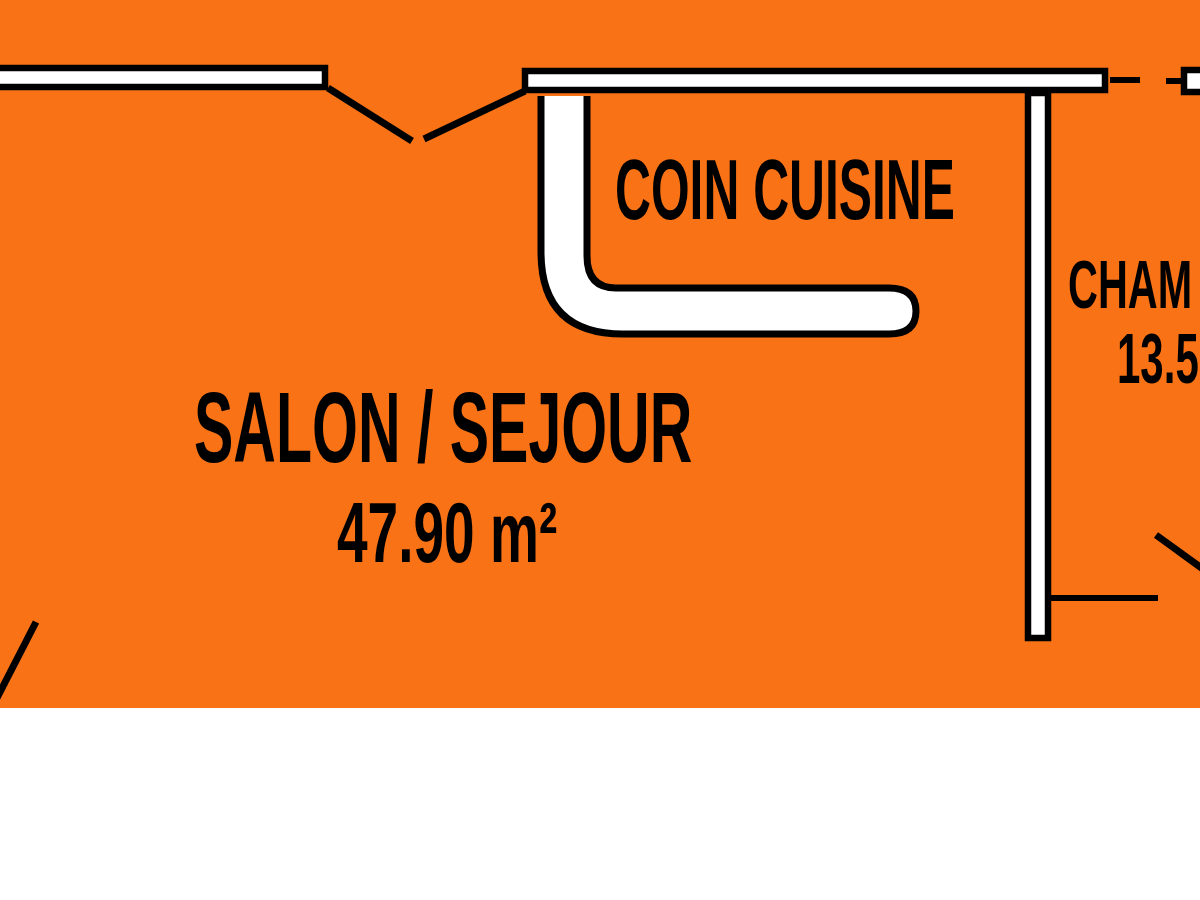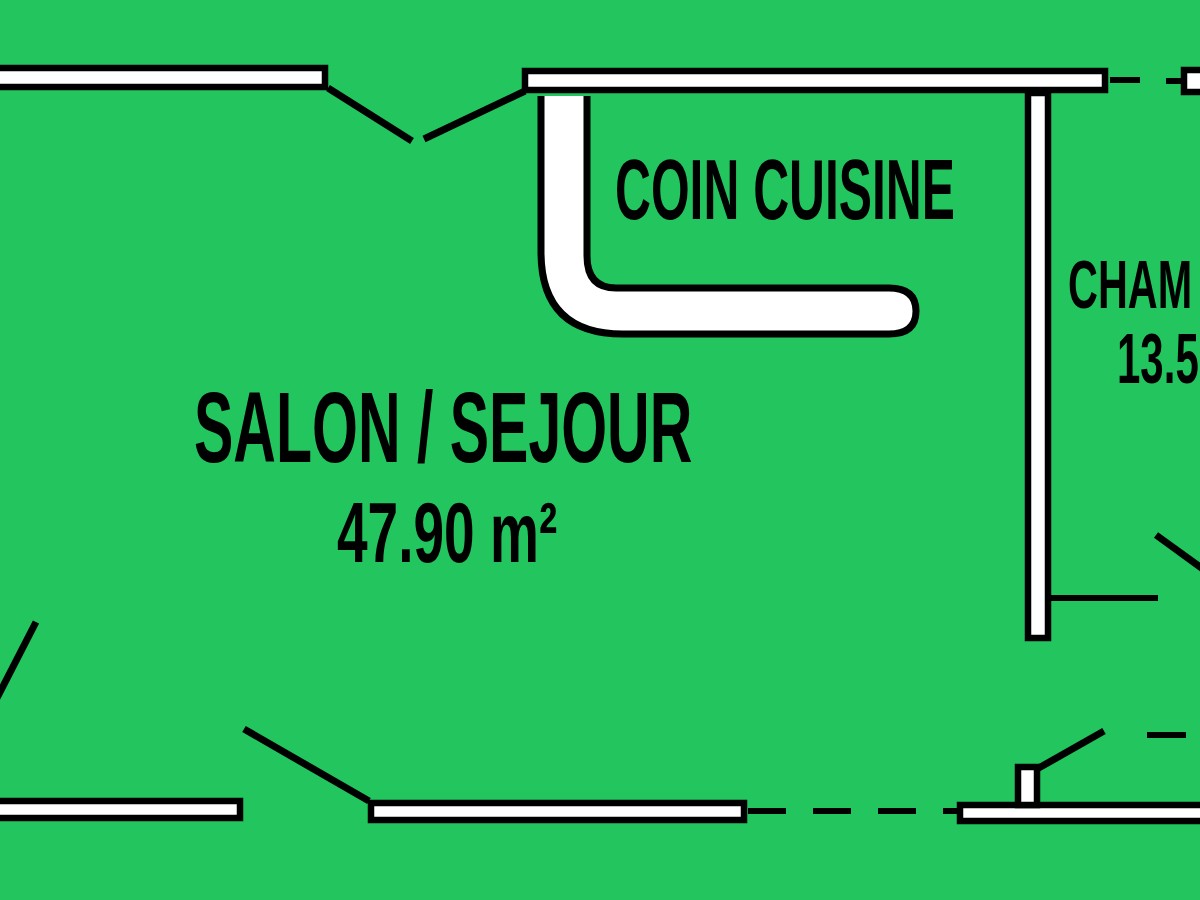--- a/index.html
+++ b/index.html
@@ -1,20 +1,20 @@
 <!DOCTYPE html>
 <html><head>
 <meta charset="utf-8">
 <style>
   html, body { margin: 0; padding: 0; background: #ffffff; }
   .plan {
     position: relative;
     width: 1200px;
-    height: 900px;
-    background: #22c55e;
+    height: 708px;
+    background: #f97316;
     overflow: hidden;
     font-family: "Liberation Sans", sans-serif;
   }
   .plan svg { position: absolute; left: 0; top: 0; }
   .room-label {
     position: absolute;
     color: #000000;
     font-weight: bold;
     white-space: nowrap;
     line-height: 1;

